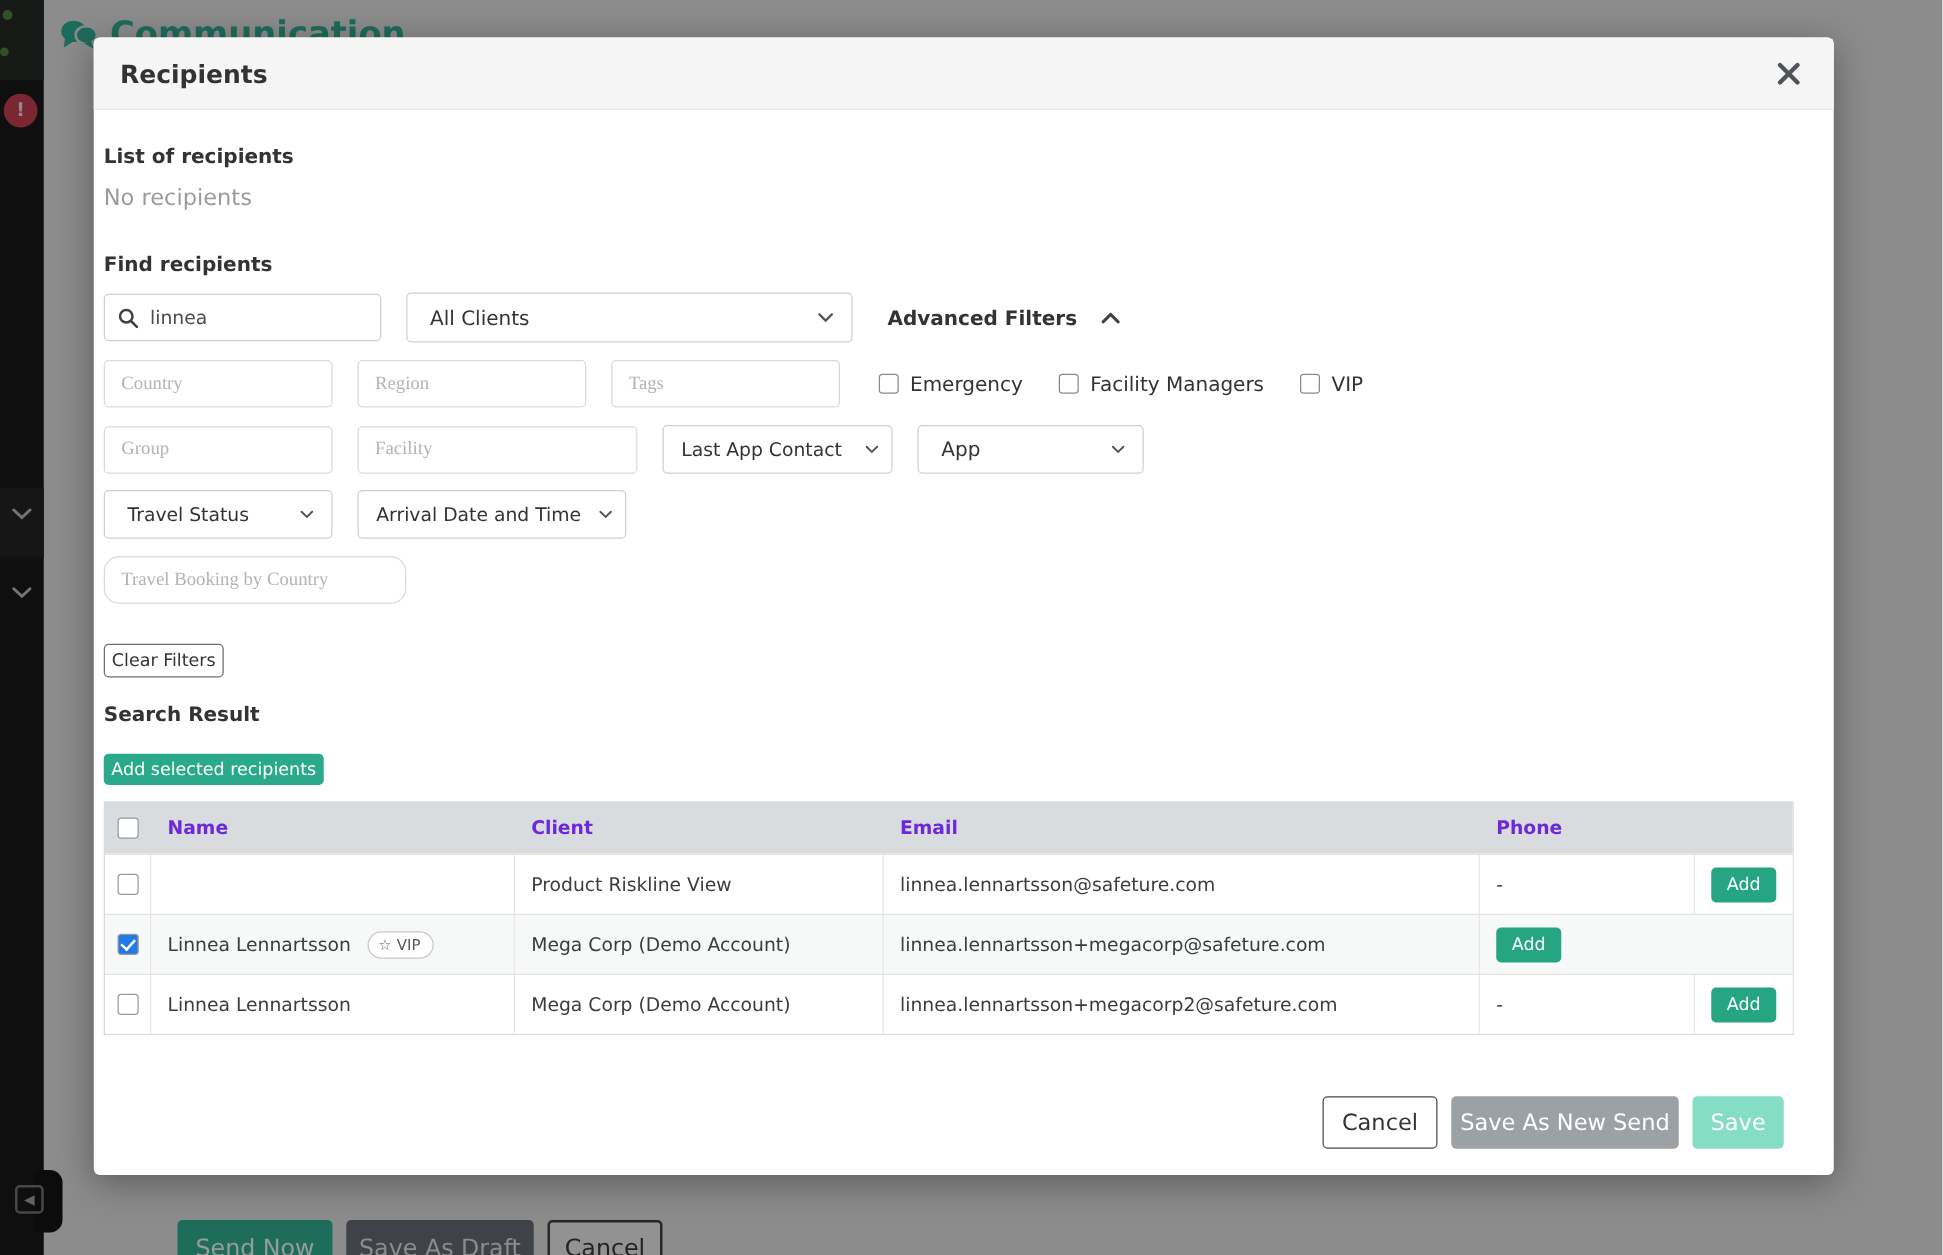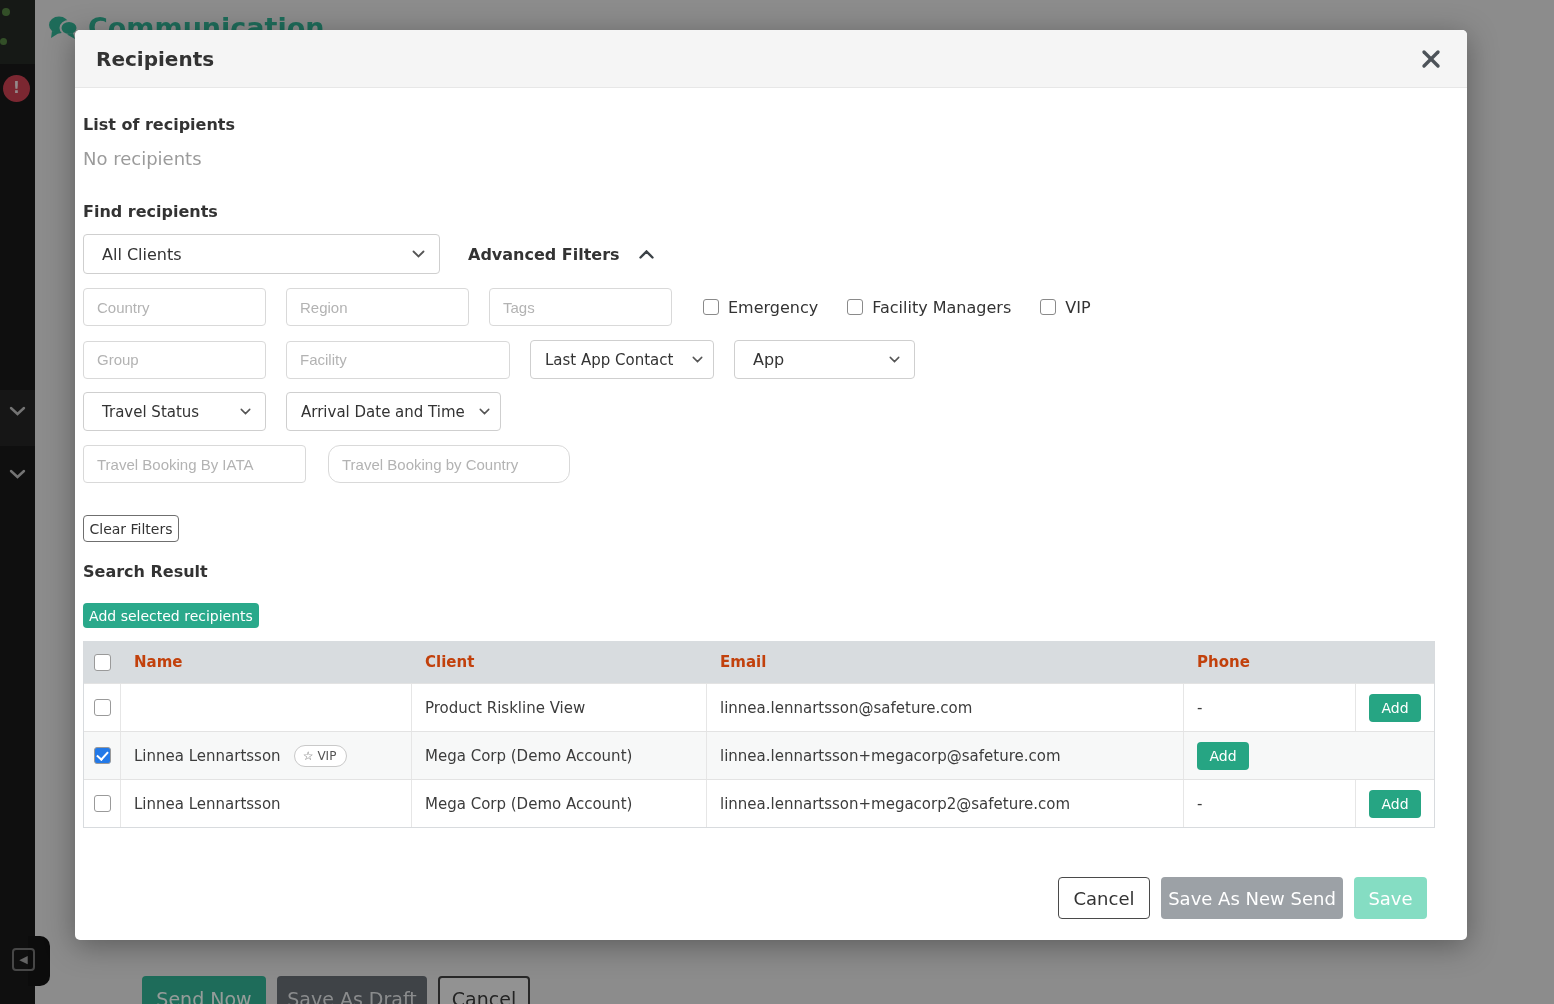--- a/index.html
+++ b/index.html
@@ -63,41 +63,41 @@
     justify-content:space-between; padding:0 14px 0 18px; font-size:16px; color:#333; }
   .sel-clients { width:357px; }
   .sel-app { width:181px; height:39px; }
   .sel-lastapp { width:184px; height:39px; font-size:15px; padding:0 10px 0 14px; }
   .sel-travel { width:183px; height:39px; font-size:15px; }
   .sel-arrival { width:215px; height:39px; font-size:15px; padding:0 10px 0 14px; }
 
   .adv { display:flex; align-items:center; gap:19px; margin-left:8px; cursor:pointer; }
   .adv span { font-size:16px; font-weight:bold; color:#333; }
 
-  .pinput { height:38px; border:1px solid #d9d9d9; border-radius:4px; padding:0 13px; font-size:15px; color:#555; font-family:Liberation Sans, sans-serif; background:#fff; }
+  .pinput { height:38px; border:1px solid #d9d9d9; border-radius:4px; padding:0 13px; font-size:15px; color:#555; font-family:Liberation Serif, serif; background:#fff; }
   .pinput::placeholder { color:#b3b3b3; opacity:1; }
   .w183 { width:183px; } .w224 { width:224px; } .w223 { width:223px; } .w242 { width:242px;border-radius:12px; }
 
   .cb-group { display:flex; align-items:center; gap:29px; margin-left:11px; }
   .cb-item { display:flex; align-items:center; gap:9px; font-size:16px; color:#333; cursor:pointer; }
   .cbox { width:16px; height:16px; border:1px solid #8a8a8a; border-radius:3px; background:#fff; position:relative; flex:0 0 auto; }
   .cbox.checked { background:#2279e8; border-color:#2279e8; }
   .cbox.checked::after { content:""; position:absolute; left:4.5px; top:1px; width:5px; height:9px;
     border:solid #fff; border-width:0 2px 2px 0; transform:rotate(42deg); }
 
   .clear-btn { margin-top:32px; width:96px; height:27px; border:1px solid #6f6f6f; border-radius:4px; background:#fff;
     font-size:14px; color:#333; font-family:inherit; cursor:pointer; align-self:flex-start; display:flex; align-items:center; justify-content:center; }
 
   .result-heading { margin-top:20px; }
   .add-selected { margin-top:22px; width:176px; height:25px; background:#2aa98b; border:none; border-radius:4px;
     color:#fff; font-size:14px; font-family:inherit; cursor:pointer; align-self:flex-start; display:flex; align-items:center; justify-content:center; }
 
   
   .rtable { margin-top:13px; width:1352px; border:1px solid #d8dbde; border-top:none; font-size:15px; }
-  .thead { display:flex; background:#d8dcdf; height:42px; align-items:center; font-weight:bold; color:#c2410c; }
+  .thead { display:flex; background:#d8dcdf; height:42px; align-items:center; font-weight:bold; color:#6d28d9; }
   .trow { display:flex; height:48px; align-items:center; border-top:1px solid #e3e3e3; background:#fff; }
   .trow:nth-child(odd) { background:#f7f8f8; }
   .cell { padding:0 13px; height:100%; display:flex; align-items:center; overflow:hidden; white-space:nowrap; }
   .c-check { width:37px; justify-content:center; padding:0; }
   .c-name  { width:291px; }
   .c-client{ width:295px; }
   .c-email { width:477px; }
   .c-phone { width:172px; }
   .c-act   { width:78px; justify-content:center; }
   .trow .c-check, .trow .c-name, .trow .c-client, .trow .c-email, .trow .c-phone { border-right:1px solid #e6e6e6; }
@@ -165,20 +165,27 @@
     </svg>
   </div>
 
   <div class="modal-body">
     <div class="sec-heading">List of recipients</div>
     <div class="muted">No recipients</div>
 
     <div class="sec-heading find-heading">Find recipients</div>
 
     <div class="row rowA">
+      <div class="search-box">
+        <svg width="17" height="17" viewBox="0 0 17 17">
+          <circle cx="7" cy="7" r="5" fill="none" stroke="#3c4247" stroke-width="2"></circle>
+          <line x1="11" y1="11" x2="15.5" y2="15.5" stroke="#3c4247" stroke-width="2" stroke-linecap="round"></line>
+        </svg>
+        <input value="linnea" style="">
+      </div>
       <div class="sel sel-clients">
         <span>All Clients</span>
         <svg width="13" height="8" viewBox="0 0 13 8">
             <polyline points="1.5,1.5 6.5,6.5 11.5,1.5" fill="none" stroke="#555" stroke-width="1.8" stroke-linecap="round"></polyline>
           </svg>
       </div>
       <div class="adv">
         <span>Advanced Filters</span>
         <svg width="15" height="9" viewBox="0 0 15 9">
             <polyline points="1.5,7.5 7.5,1.5 13.5,7.5" fill="none" stroke="#3c4247" stroke-width="2.4" stroke-linecap="round"></polyline>
@@ -232,21 +239,20 @@
       </div>
       <div class="sel sel-arrival">
         <span>Arrival Date and Time</span>
         <svg width="11" height="7" viewBox="0 0 13 8">
             <polyline points="1.5,1.5 6.5,6.5 11.5,1.5" fill="none" stroke="#555" stroke-width="1.8" stroke-linecap="round"></polyline>
           </svg>
       </div>
     </div>
 
     <div class="row rowE">
-      <input class="pinput w223" placeholder="Travel Booking By IATA" style="">
       <input class="pinput w242" placeholder="Travel Booking by Country" style="">
     </div>
 
     <button class="clear-btn">Clear Filters</button>
 
     <div class="sec-heading result-heading">Search Result</div>
 
     <button class="add-selected">Add selected recipients</button>
 
     <div class="rtable">

